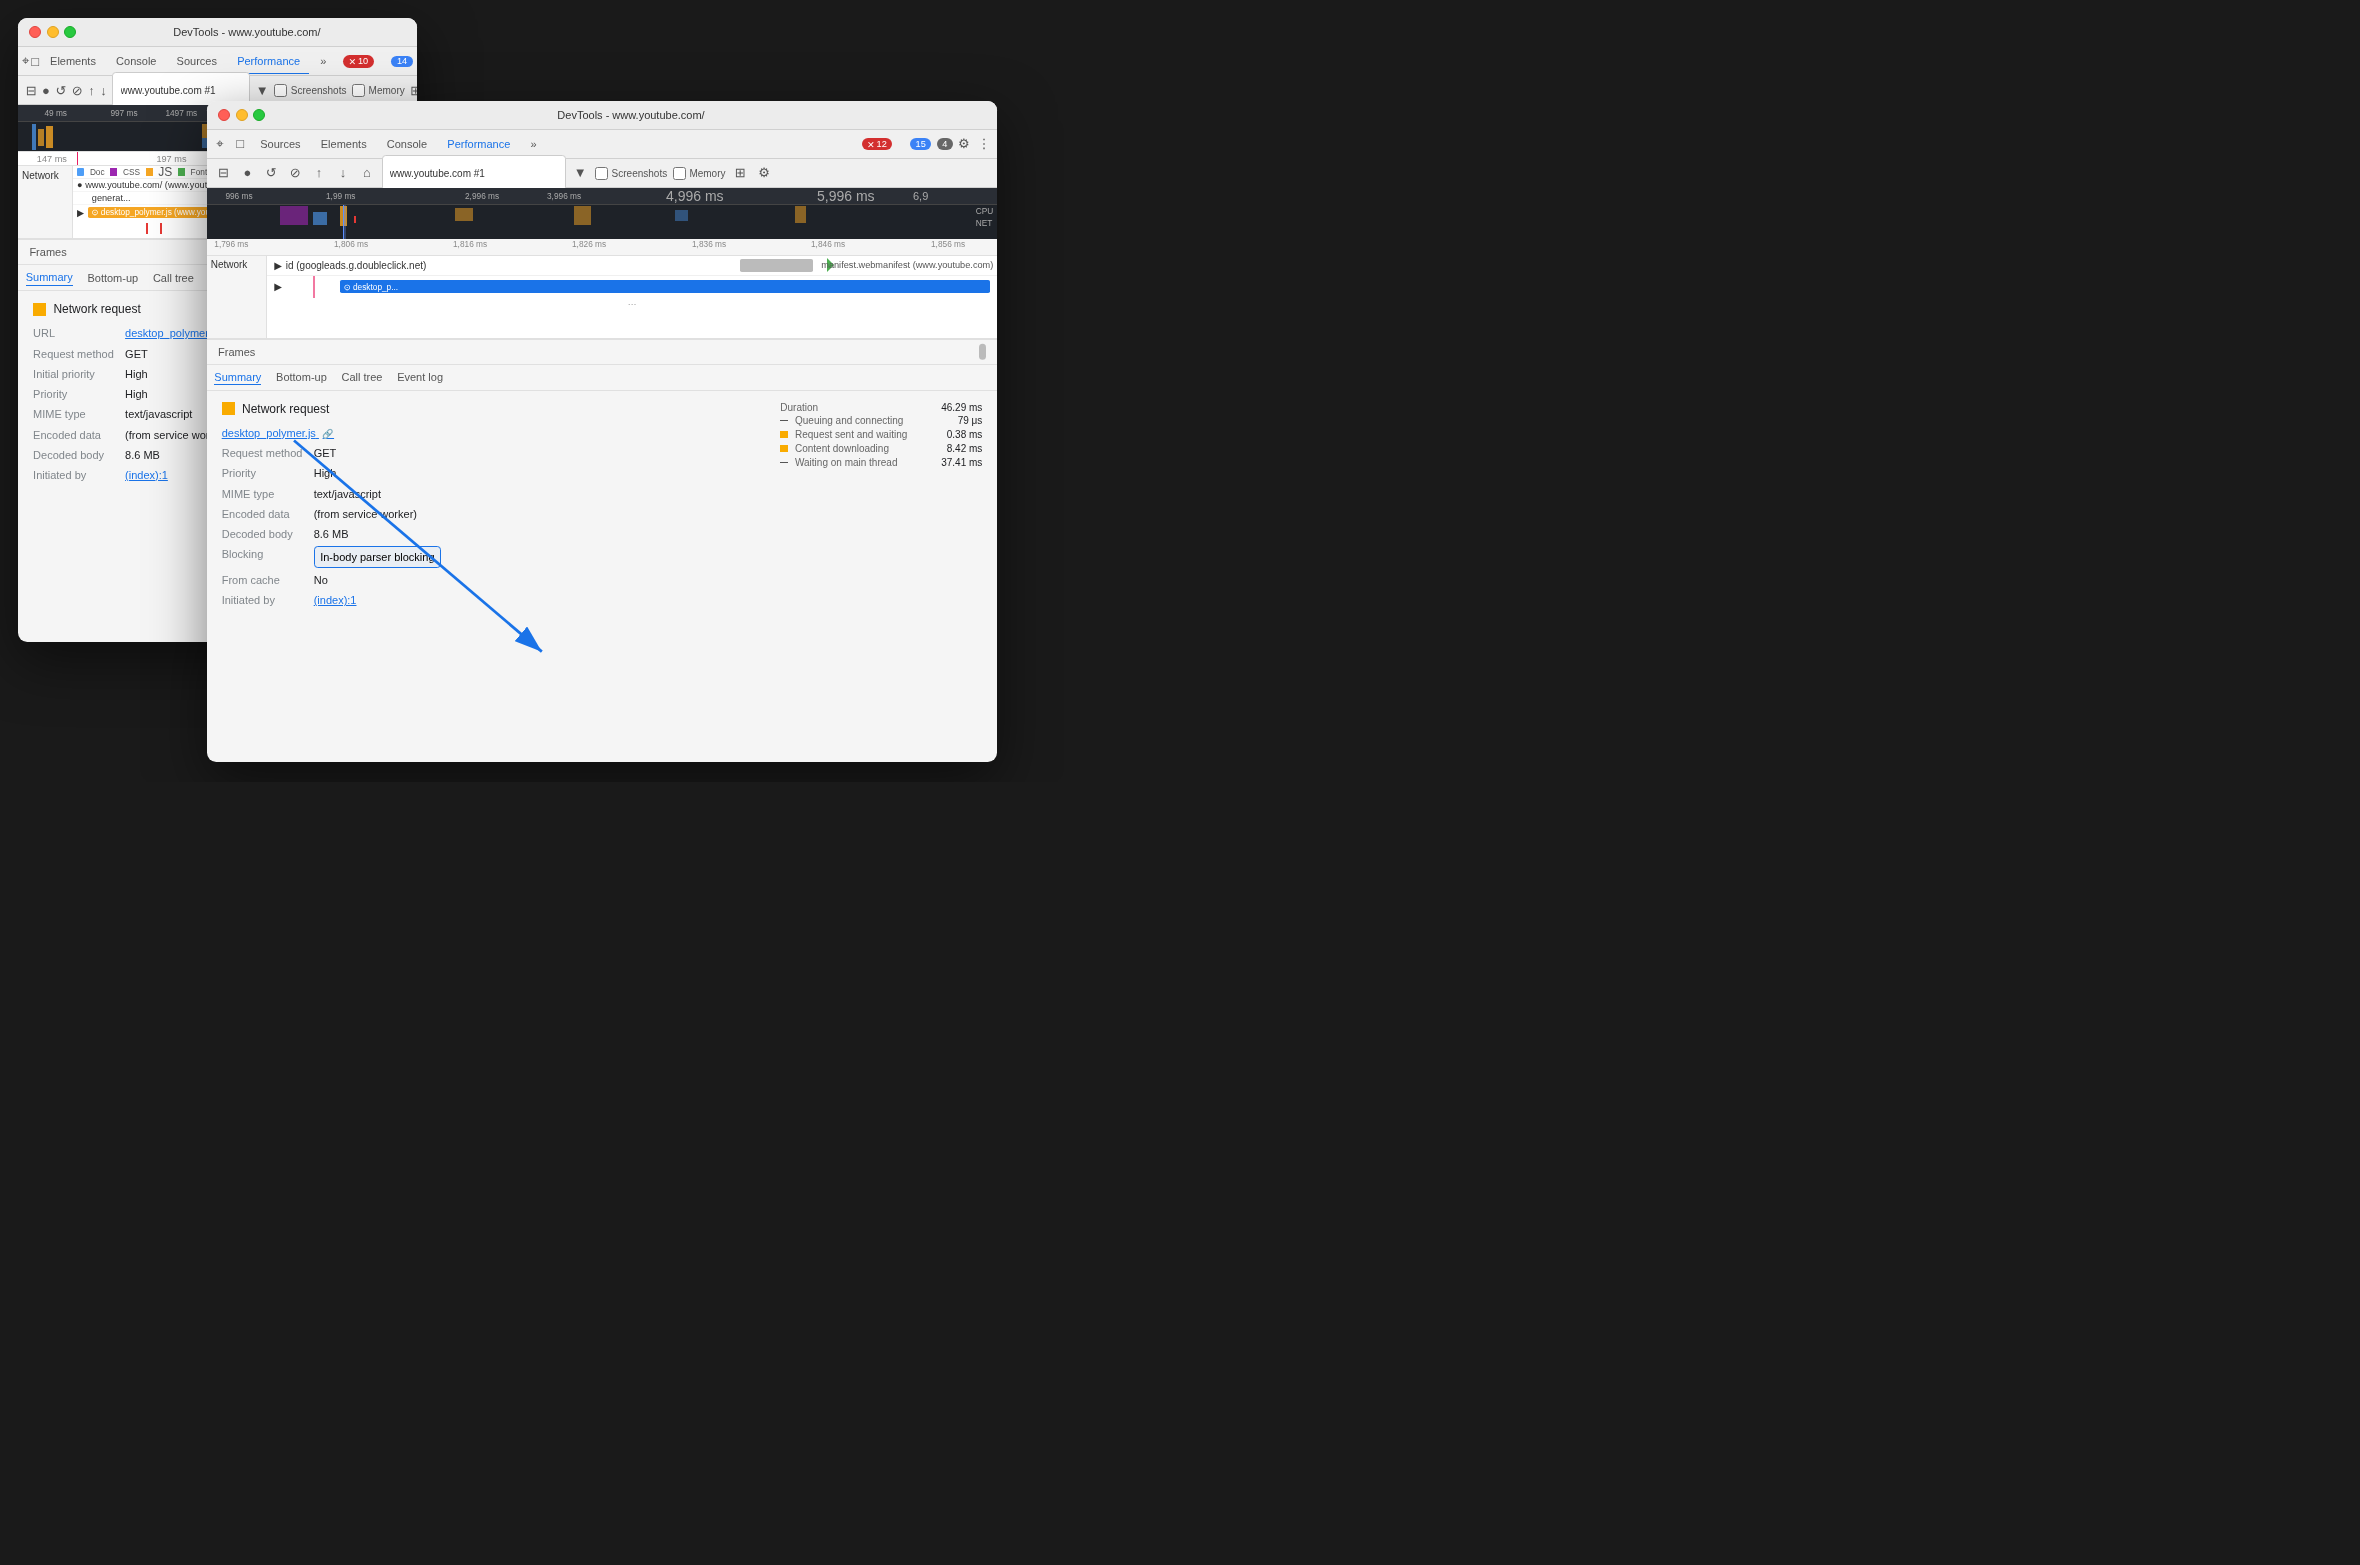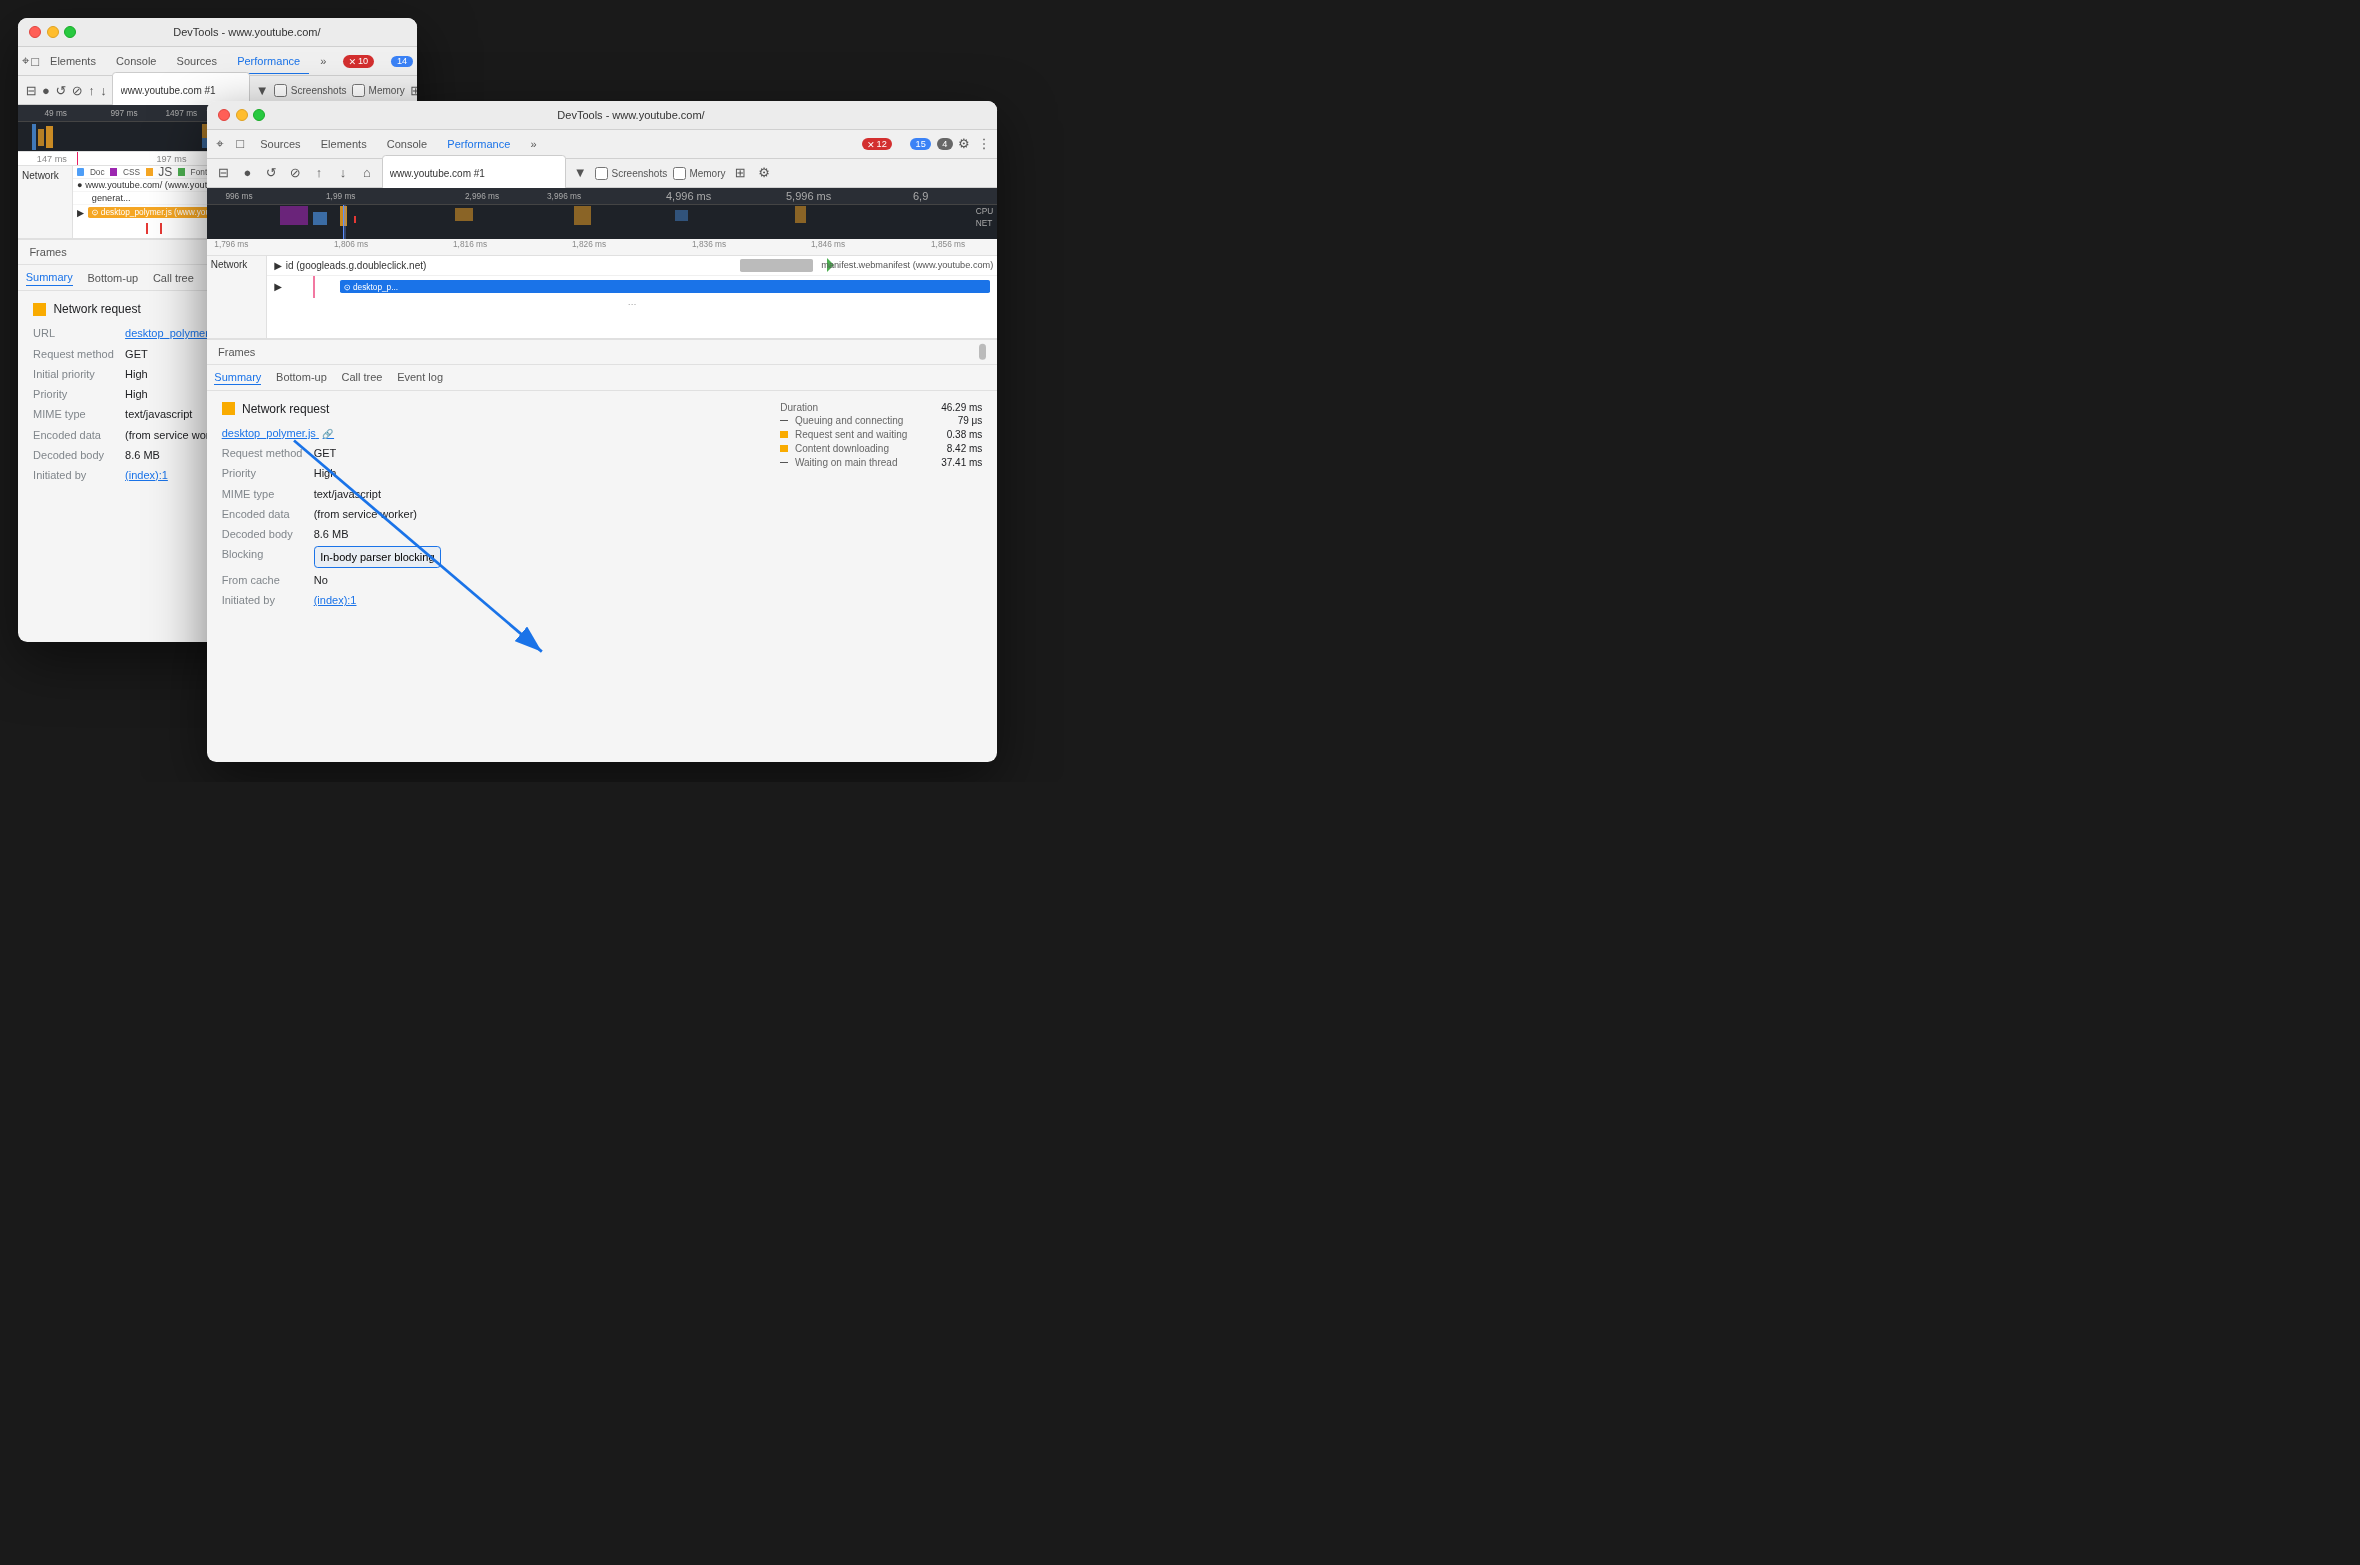--- a/index.html
+++ b/index.html
@@ -552,22 +552,22 @@
     <span class="toolbar-icon">⊞</span>
     <span class="toolbar-icon">⚙</span>
   </div>
 
   <div style="height:51px; background:#1e2228; position:relative; overflow:hidden; flex-shrink:0;">
     <div style="position:absolute; top:0; left:0; right:0; height:16.5px; background:#2a2e35; display:flex; align-items:center; border-bottom:0.9px solid #444;">
       <span style="font-size:8.3px; color:#aaa; position:absolute; left:18.4px;">996 ms</span>
       <span style="font-size:8.3px; color:#aaa; position:absolute; left:119px;">1,99 ms</span>
       <span style="font-size:8.3px; color:#aaa; position:absolute; left:220px;margin-left:38px;">2,996 ms</span>
       <span style="font-size:8.3px; color:#aaa; position:absolute; left:340px;">3,996 ms</span>
-      <span style="font-size:11px; color:#aaa; position:absolute; left:459px;">4,996 ms</span>
-      <span style="font-size:11px; color:#aaa; position:absolute; left:579px;">5,996 ms</span>
+      <span style="font-size:14px; color:#aaa; position:absolute; left:459px;">4,996 ms</span>
+      <span style="font-size:14px; color:#aaa; position:absolute; left:610px;">5,996 ms</span>
       <span style="font-size:11px; color:#aaa; position:absolute; left:706px;">6,9</span>
     </div>
 
     <div style="position:absolute; right:3.7px; top:18.4px;">
       <div style="font-size:8.3px; color:#aaa;">CPU</div>
       <div style="font-size:8.3px; color:#aaa; margin-top:1.8px;">NET</div>
     </div>
 
     <div style="position:absolute; top:16.5px; left:0; right:27.5px; height:34px;">
       <div style="position:absolute;left:73px;top:1.8px;width:27.5px;height:18.4px;background:#9c27b0;opacity:0.6;"></div>

